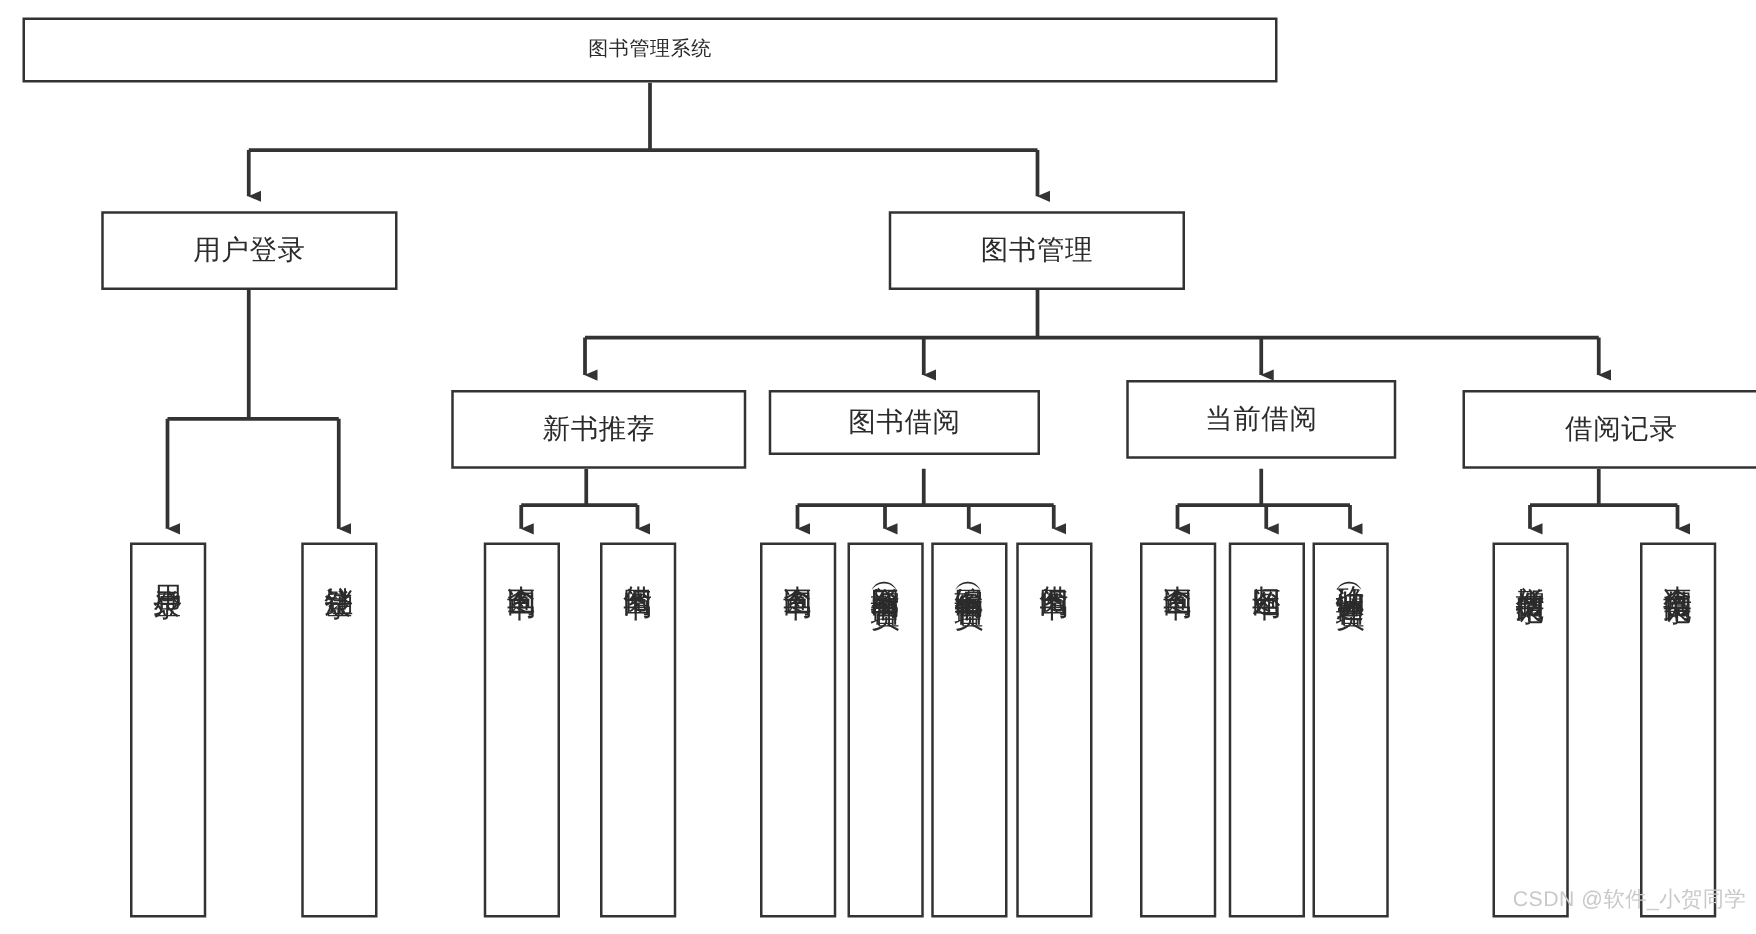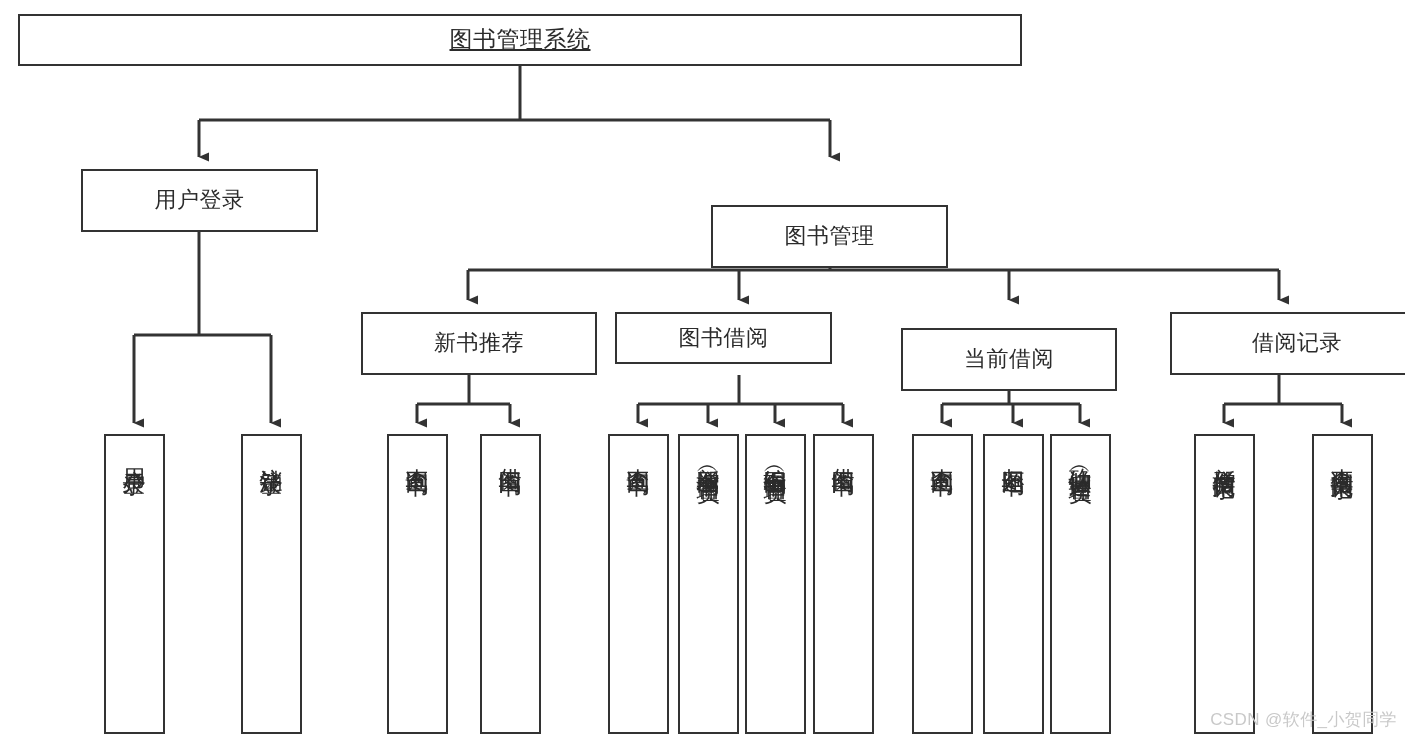--- a/index.html
+++ b/index.html
@@ -34,21 +34,21 @@
   .node .lbl{
     display:block;
     text-align:center;
     line-height:1.12;
     letter-spacing:0.5px;
   }
   .node.horiz .lbl{
     font-size:22px;
     white-space:nowrap;
   }
-  .node.root .lbl{ font-size:23px;text-decoration:underline; }
+  .node.root .lbl{ font-size:16px; }
   .node.vert{
     align-items:flex-start;
     padding-top:14px;
   }
   .node.vert .lbl{
     writing-mode:vertical-rl;
     text-orientation:upright;
     font-size:23px;
     line-height:1.14;
     letter-spacing:2px;
@@ -120,31 +120,31 @@
     </g>
   </svg>
 
   <div class="node horiz root" style="left:18px;top:14px;width:1004px;height:52px;">
     <span class="lbl">图书管理系统</span>
   </div>
 
   <div class="node horiz" style="left:81px;top:169px;width:237px;height:63px;">
     <span class="lbl">用户登录</span>
   </div>
-  <div class="node horiz" style="left:711px;top:169px;width:237px;height:63px;margin-top:36px;">
+  <div class="node horiz" style="left:711px;top:169px;width:237px;height:63px;">
     <span class="lbl">图书管理</span>
   </div>
 
   <div class="node horiz" style="left:361px;top:312px;width:236px;height:63px;">
     <span class="lbl">新书推荐</span>
   </div>
   <div class="node horiz" style="left:615px;top:312px;width:217px;height:52px;">
     <span class="lbl">图书借阅</span>
   </div>
-  <div class="node horiz" style="left:901px;top:328px;width:216px;height:63px;">
+  <div class="node horiz" style="left:901px;top:304px;width:216px;height:63px;">
     <span class="lbl">当前借阅</span>
   </div>
   <div class="node horiz" style="left:1170px;top:312px;width:254px;height:63px;">
     <span class="lbl">借阅记录</span>
   </div>
 
   <div class="node vert" style="left:104px;top:434px;width:61px;height:300px;">
     <span class="lbl">用户登录</span>
   </div>
   <div class="node vert" style="left:241px;top:434px;width:61px;height:300px;">

